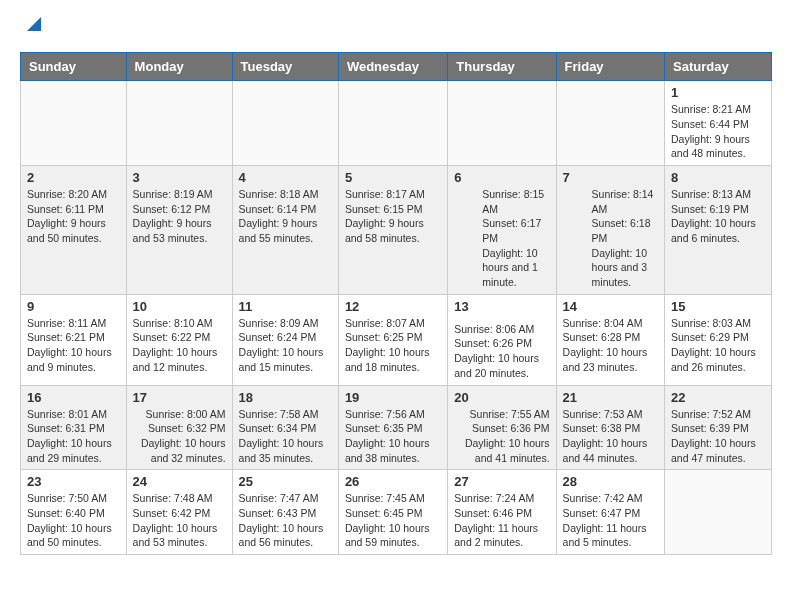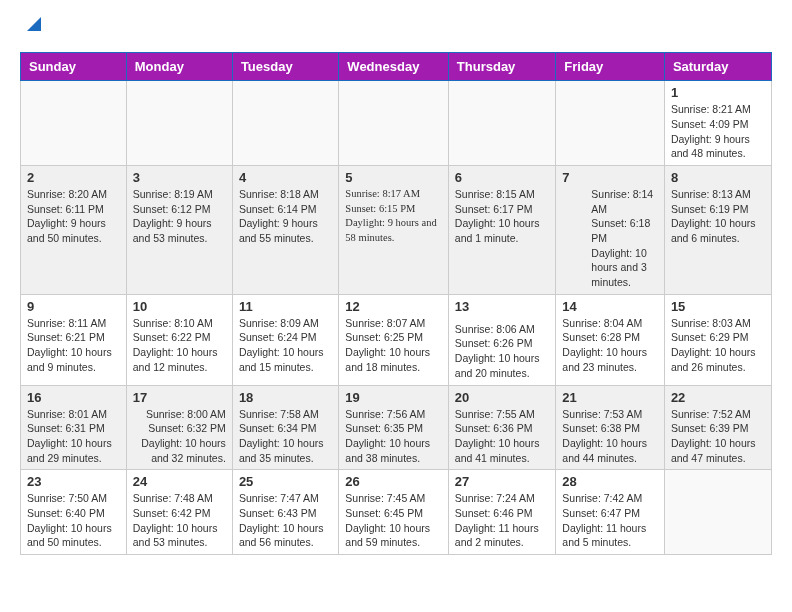--- a/index.html
+++ b/index.html
@@ -7,21 +7,21 @@
     .page { width: 792px; padding: 16px 20px; }
     .header { display: flex; justify-content: space-between; align-items: flex-start; margin-bottom: 12px; }
     .logo { display: flex; align-items: center; }
     .logo-text { font-size: 22px; font-weight: bold; line-height: 1.1; }
     .logo-text .general { color: #333; }
     .logo-text .blue { color: #1a6bbf; }
     .title-block { text-align: right; }
     .month-title { font-size: 36px; color: #333; font-weight: normal; }
     .location { font-size: 16px; color: #555; }
     .calendar { width: 100%; border-collapse: collapse; border: 1px solid #ccc; }
-    .calendar th { background: #a21caf; color: #fff; text-align: left; padding: 6px 8px; font-size: 13px; border: 1px solid #1a6bbf; }
+    .calendar th { background: #737373; color: #fff; text-align: left; padding: 6px 8px; font-size: 13px; border: 1px solid #1a6bbf; }
     .calendar td { vertical-align: top; border: 1px solid #ccc; padding: 4px 6px; width: 113px; min-height: 80px; font-size: 11px; color: #333; }
     .day-num { font-size: 13px; font-weight: bold; display: block; margin-bottom: 2px; }
     .day-info { font-size: 10.5px; line-height: 1.4; color: #333; }
     .empty { background: #f9f9f9; }
     .row-shaded { background: #f0f0f0; }
     .row-white { background: #fff; }
   </style>
 </head>
 <body>
 
@@ -62,21 +62,21 @@
     <tr class="row-white">
           <td class="empty"></td>
           <td class="empty"></td>
           <td class="empty"></td>
           <td class="empty"></td>
           <td class="empty"></td>
           <td class="empty"></td>
           <td>
             <span class="day-num">1</span>
             <div class="day-info" style="white-space: pre-line;">Sunrise: 8:21 AM
-Sunset: 4:09 PM
+Sunset: 6:44 PM
 Daylight: 9 hours and 48 minutes.</div>
           </td>
         </tr>
         <tr class="row-shaded">
           <td>
             <span class="day-num">2</span>
             <div class="day-info" style="white-space: pre-line;">Sunrise: 8:20 AM
 Sunset: 6:11 PM
 Daylight: 9 hours and 50 minutes.</div>
           </td>
@@ -87,27 +87,27 @@
 Daylight: 9 hours and 53 minutes.</div>
           </td>
           <td>
             <span class="day-num">4</span>
             <div class="day-info" style="white-space: pre-line;">Sunrise: 8:18 AM
 Sunset: 6:14 PM
 Daylight: 9 hours and 55 minutes.</div>
           </td>
           <td>
             <span class="day-num">5</span>
-            <div class="day-info" style="white-space: pre-line; font-family: Liberation Serif, serif;">Sunrise: 8:17 AM
+            <div class="day-info" style="white-space: pre-line;">Sunrise: 8:17 AM
 Sunset: 6:15 PM
 Daylight: 9 hours and 58 minutes.</div>
           </td>
           <td>
             <span class="day-num">6</span>
-            <div class="day-info" style="white-space: pre-line;">Sunrise: 8:15 AM
+            <div class="day-info" style="white-space: pre-line; margin-left: 28px;">Sunrise: 8:15 AM
 Sunset: 6:17 PM
 Daylight: 10 hours and 1 minute.</div>
           </td>
           <td>
             <span class="day-num">7</span>
             <div class="day-info" style="white-space: pre-line; margin-left: 29px;">Sunrise: 8:14 AM
 Sunset: 6:18 PM
 Daylight: 10 hours and 3 minutes.</div>
           </td>
           <td>
@@ -181,21 +181,21 @@
 Daylight: 10 hours and 35 minutes.</div>
           </td>
           <td>
             <span class="day-num">19</span>
             <div class="day-info" style="white-space: pre-line;">Sunrise: 7:56 AM
 Sunset: 6:35 PM
 Daylight: 10 hours and 38 minutes.</div>
           </td>
           <td>
             <span class="day-num">20</span>
-            <div class="day-info" style="white-space: pre-line;">Sunrise: 7:55 AM
+            <div class="day-info" style="white-space: pre-line; text-align: right;">Sunrise: 7:55 AM
 Sunset: 6:36 PM
 Daylight: 10 hours and 41 minutes.</div>
           </td>
           <td>
             <span class="day-num">21</span>
             <div class="day-info" style="white-space: pre-line;">Sunrise: 7:53 AM
 Sunset: 6:38 PM
 Daylight: 10 hours and 44 minutes.</div>
           </td>
           <td>

